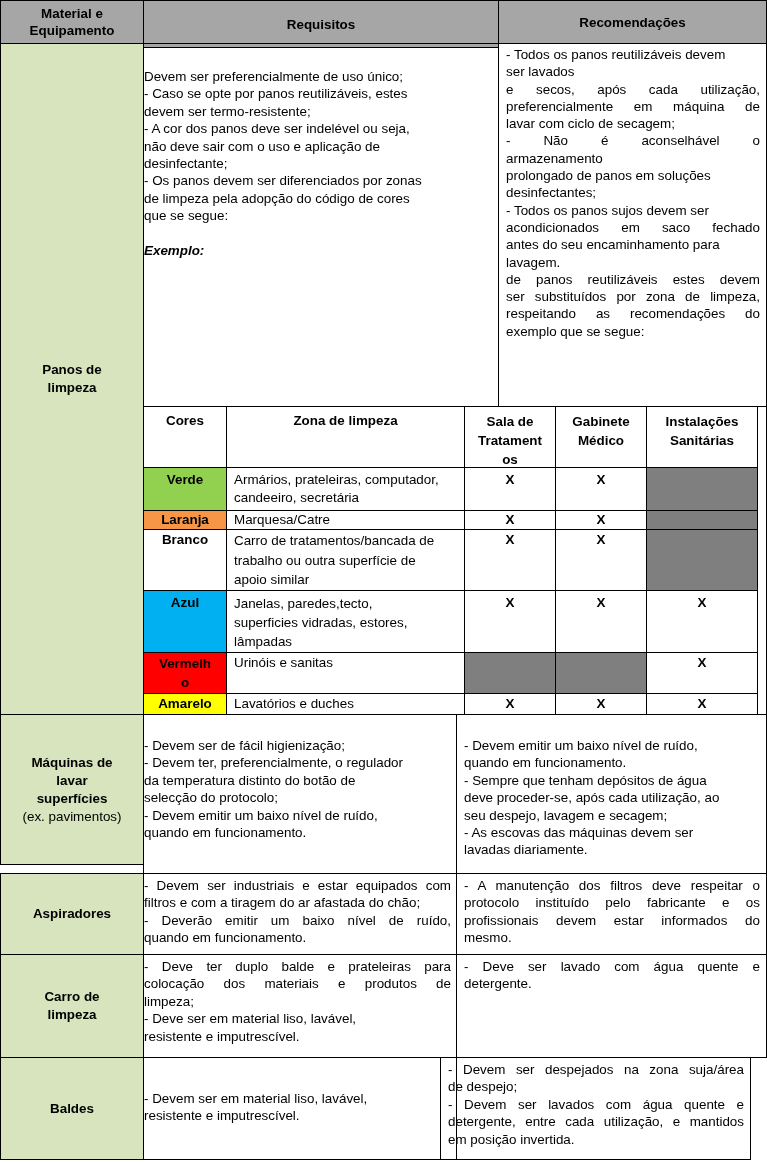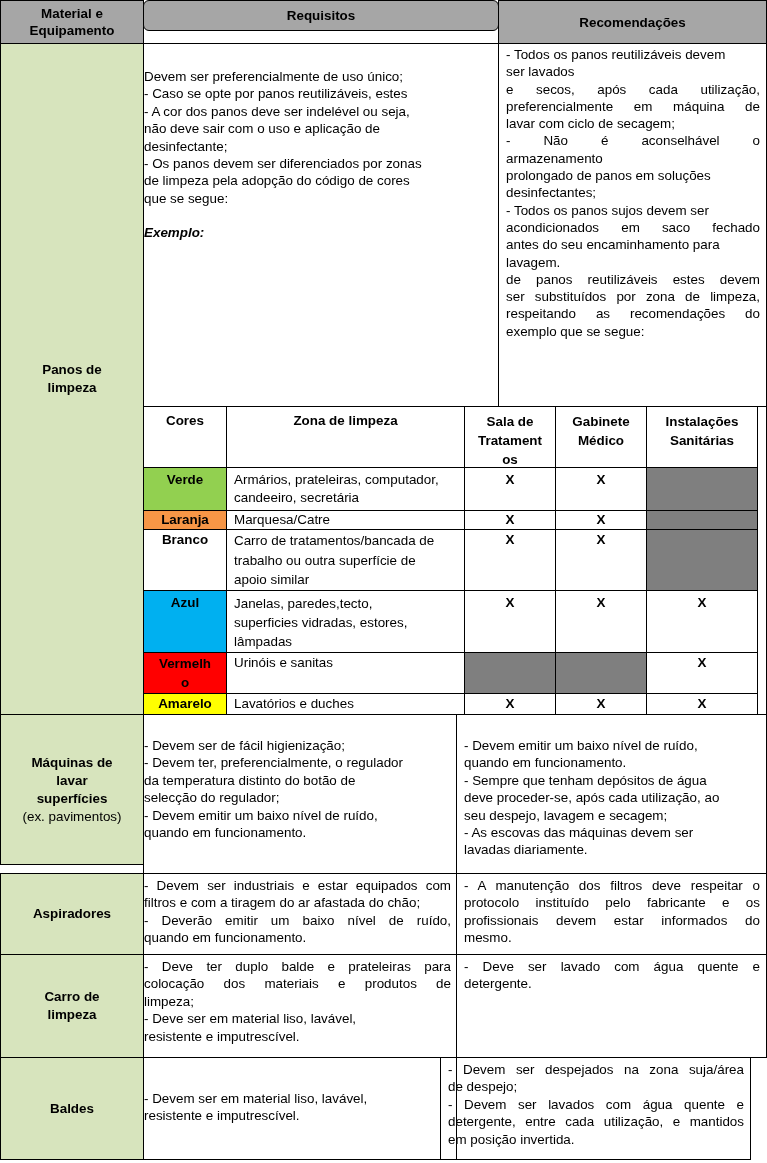--- a/index.html
+++ b/index.html
@@ -17,35 +17,36 @@
   .dark { background: #7f7f7f; }
   .zone { padding-left: 7px; line-height: 18px; }
 </style>
 </head>
 <body>
 
 <div class="abs hdr b" style="left:0;top:0;width:144px;height:44px;flex-direction:column;line-height:17px;">
   <span>Material e</span>
   <span>Equipamento</span>
 </div>
-<div class="abs hdr b" style="left:143px;top:0;width:356px;height:31px;border-radius:6px;">
+<div class="abs hdr b" style="left:143px;top:0;width:356px;height:48px;">
   <span>Requisitos</span>
 </div>
 <div class="abs hdr b" style="left:498px;top:0;width:269px;height:44px;">
   <span>Recomendações</span>
 </div>
 
 <div class="abs green b lbl" style="left:0;top:43px;width:144px;height:672px;">
   <span>Panos de</span>
   <span>limpeza</span>
 </div>
 <div class="abs b" style="left:143px;top:43px;width:356px;height:364px;padding-top:24px;">
   <div class="txt" style="padding-left:0;">
     <div>Devem ser preferencialmente de uso único;</div>
     <div>- Caso se opte por panos reutilizáveis, estes</div>
+    <div>devem ser termo-resistente;</div>
     <div>- A cor dos panos deve ser indelével ou seja,</div>
     <div>não deve sair com o uso e aplicação de</div>
     <div>desinfectante;</div>
     <div>- Os panos devem ser diferenciados por zonas</div>
     <div>de limpeza pela adopção do código de cores</div>
     <div>que se segue:</div>
     <div style="height:17px;"></div>
     <div style="font-weight:bold;font-style:italic;">Exemplo:</div>
   </div>
 </div>
@@ -163,21 +164,21 @@
   <span>Máquinas de</span>
   <span>lavar</span>
   <span>superfícies</span>
   <span style="font-weight:normal;">(ex. pavimentos)</span>
 </div>
 <div class="abs b" style="left:143px;top:714px;width:314px;height:160px;padding-top:22px;">
   <div class="txt" style="padding-left:0;">
     <div>- Devem ser de fácil higienização;</div>
     <div>- Devem ter, preferencialmente, o regulador</div>
     <div>da temperatura distinto do botão de</div>
-    <div>selecção do regulador;</div>
+    <div>selecção do protocolo;</div>
     <div>- Devem emitir um baixo nível de ruído,</div>
     <div>quando em funcionamento.</div>
   </div>
 </div>
 <div class="abs b" style="left:456px;top:714px;width:311px;height:160px;padding:22px 6px 0 7px;">
   <div class="sub">
     <div>- Devem emitir um baixo nível de ruído,</div>
     <div>quando em funcionamento.</div>
     <div>- Sempre que tenham depósitos de água</div>
     <div>deve proceder-se, após cada utilização, ao</div>

